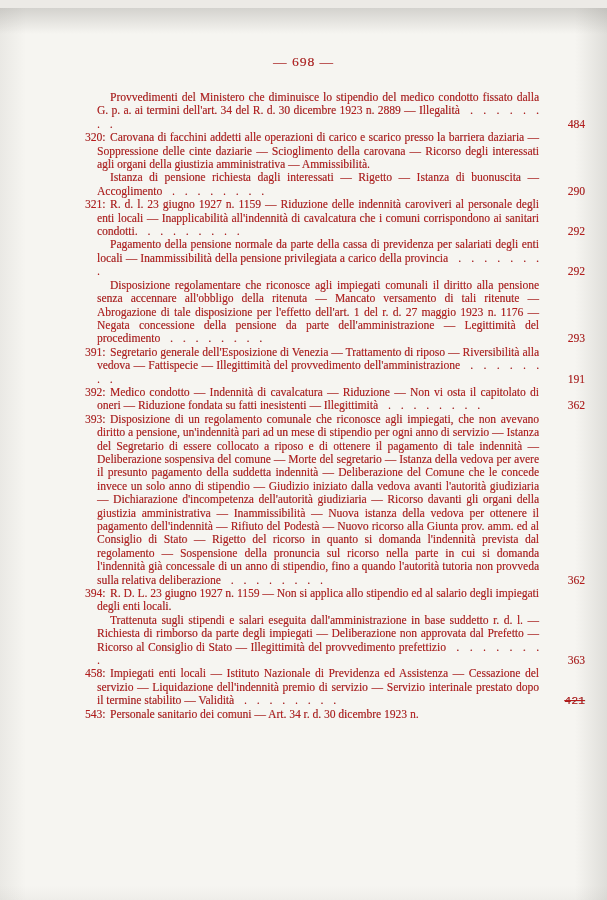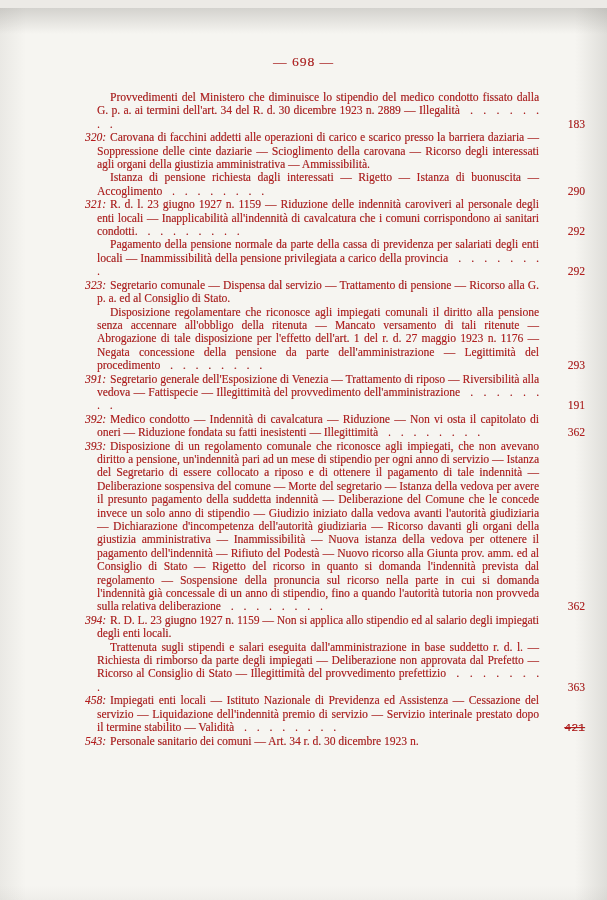--- a/index.html
+++ b/index.html
@@ -45,54 +45,52 @@
   .para {
     position: relative;
     text-indent: 13px;
   }
   .num {
     position: absolute;
     left: -12px;
     top: 0;
     text-indent: 0;
     white-space: nowrap;
-    font-style: italic;
   }
   .leader { word-spacing: 7px; white-space: normal; }
   .leader::after { content: " . . . . . . . ."; }
   .pageref {
     position: absolute;
     right: -46px;
     bottom: 0;
     text-indent: 0;
     white-space: nowrap;
   }
   .pageref.struck { text-decoration: line-through; font-family: Liberation Mono, monospace; }
 </style>
 </head>
 <body>
 
 <div class="scan">
   <div class="page-header">— 698 —</div>
   <div class="toc">
       <div class="entry">
-        <div class="para"><span class="ptext">Provvedimenti del Ministero che diminuisce lo stipendio del medico condotto fissato dalla G. p. a. ai termini dell'art. 34 del R. d. 30 dicembre 1923 n. 2889 — Illegalità</span><span class="leader"></span><span class="pageref">183</span></div>
+        <div class="para"><span class="ptext">Provvedimenti del Ministero che diminuisce lo stipendio del medico condotto fissato dalla G. p. a. ai termini dell'art. 34 del R. d. 30 dicembre 1923 n. 2889 — Illegalità</span><span class="leader"></span><span class="pageref">484</span></div>
       </div>
       <div class="entry">
         <div class="para"><span class="num">320:</span><span class="ptext">Carovana di facchini addetti alle operazioni di carico e scarico presso la barriera daziaria — Soppressione delle cinte daziarie — Scioglimento della carovana — Ricorso degli interessati agli organi della giustizia amministrativa — Ammissibilità.</span></div>
         <div class="para"><span class="ptext">Istanza di pensione richiesta dagli interessati — Rigetto — Istanza di buonuscita — Accoglimento</span><span class="leader"></span><span class="pageref">290</span></div>
       </div>
       <div class="entry">
         <div class="para"><span class="num">321:</span><span class="ptext">R. d. l. 23 giugno 1927 n. 1159 — Riduzione delle indennità caroviveri al personale degli enti locali — Inapplicabilità all'indennità di cavalcatura che i comuni corrispondono ai sanitari condotti.</span><span class="leader"></span><span class="pageref">292</span></div>
       </div>
       <div class="entry">
         <div class="para"><span class="ptext">Pagamento della pensione normale da parte della cassa di previdenza per salariati degli enti locali — Inammissibilità della pensione privilegiata a carico della provincia</span><span class="leader"></span><span class="pageref">292</span></div>
       </div>
       <div class="entry">
-        <div class="para"><span class="num">323:</span><span class="ptext">Segretario comunale — Dispensa dal servizio — Trattamento di pensione — Ricorso alla G. p. a. ed al Consiglio di Stato.</span></div>
         <div class="para"><span class="ptext">Disposizione regolamentare che riconosce agli impiegati comunali il diritto alla pensione senza accennare all'obbligo della ritenuta — Mancato versamento di tali ritenute — Abrogazione di tale disposizione per l'effetto dell'art. 1 del r. d. 27 maggio 1923 n. 1176 — Negata concessione della pensione da parte dell'amministrazione — Legittimità del procedimento</span><span class="leader"></span><span class="pageref">293</span></div>
       </div>
       <div class="entry">
         <div class="para"><span class="num">391:</span><span class="ptext">Segretario generale dell'Esposizione di Venezia — Trattamento di riposo — Riversibilità alla vedova — Fattispecie — Illegittimità del provvedimento dell'amministrazione</span><span class="leader"></span><span class="pageref">191</span></div>
       </div>
       <div class="entry">
         <div class="para"><span class="num">392:</span><span class="ptext">Medico condotto — Indennità di cavalcatura — Riduzione — Non vi osta il capitolato di oneri — Riduzione fondata su fatti inesistenti — Illegittimità</span><span class="leader"></span><span class="pageref">362</span></div>
       </div>
       <div class="entry">
         <div class="para"><span class="num">393:</span><span class="ptext">Disposizione di un regolamento comunale che riconosce agli impiegati, che non avevano diritto a pensione, un'indennità pari ad un mese di stipendio per ogni anno di servizio — Istanza del Segretario di essere collocato a riposo e di ottenere il pagamento di tale indennità — Deliberazione sospensiva del comune — Morte del segretario — Istanza della vedova per avere il presunto pagamento della suddetta indennità — Deliberazione del Comune che le concede invece un solo anno di stipendio — Giudizio iniziato dalla vedova avanti l'autorità giudiziaria — Dichiarazione d'incompetenza dell'autorità giudiziaria — Ricorso davanti gli organi della giustizia amministrativa — Inammissibilità — Nuova istanza della vedova per ottenere il pagamento dell'indennità — Rifiuto del Podestà — Nuovo ricorso alla Giunta prov. amm. ed al Consiglio di Stato — Rigetto del ricorso in quanto si domanda l'indennità prevista dal regolamento — Sospensione della pronuncia sul ricorso nella parte in cui si domanda l'indennità già concessale di un anno di stipendio, fino a quando l'autorità tutoria non provveda sulla relativa deliberazione</span><span class="leader"></span><span class="pageref">362</span></div>

